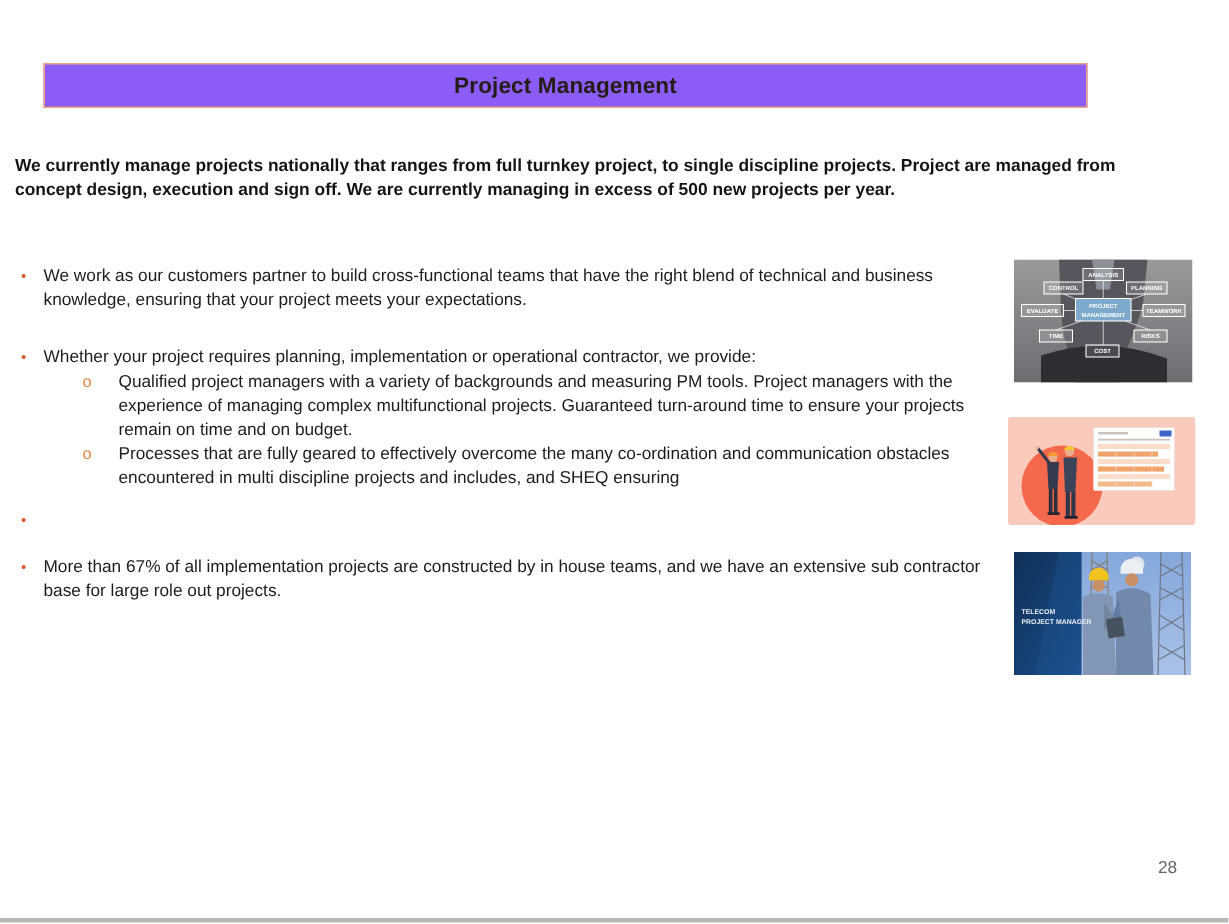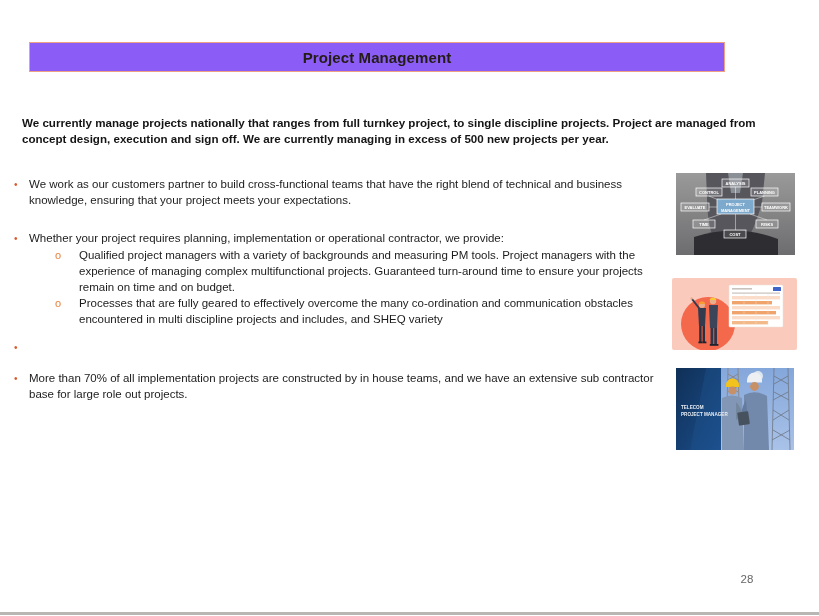--- a/index.html
+++ b/index.html
@@ -10,21 +10,21 @@
   .slide { position:absolute; inset:0; background:#ffffff; }
 
   .title-bar {
     position:absolute; left:8px; top:42px; width:696px; height:30px;
     background:#8b5cf6; border:1px solid #EFA183; box-sizing:border-box;
     display:flex; align-items:center; justify-content:center;margin-left:21px;
   }
   .title-text { font-size:15px; font-weight:bold; color:#241C16; letter-spacing:.1px; }
 
   .intro {
-    position:absolute; left:10px; top:103px; width:772px; margin:12px;
+    position:absolute; left:10px; top:103px; width:772px; margin:0;
     font-size:11.6px; font-weight:bold; line-height:16px; color:#141414;
   }
 
   .bullets {
     position:absolute; left:14px; top:176px; width:654px;
     font-size:11.5px; line-height:16px; color:#1c1c1c;
   }
   .b { display:flex; align-items:flex-start; }
   .b .marker { flex:none; }
   .b.l1 .marker { width:15px; color:#D95B2B; font-size:10px; padding-top:1px; }
@@ -34,21 +34,21 @@
   .mb12 { margin-bottom:12px; }
   .mb14 { margin-bottom:14px; }
 
   .figure { position:absolute; display:block; }
   #fig1 { left:676px; top:173px; width:119px; height:82px; }
   #fig2 { left:672px; top:278px; width:125px; height:72px; }
   #fig3 { left:676px; top:368px; width:118px; height:82px; }
   .figure svg { display:block; width:100%; height:100%; }
 
   .page-number {
-    position:absolute; left:730px; top:573px; width:34px; text-align:center;
+    position:absolute; left:772px; top:573px; width:34px; text-align:left;
     font-size:11.5px; color:#666666;
   }
   .bottom-line {
     position:absolute; left:0; top:612px; width:819px; height:3px; background:#B9B7B3;
   }
 </style>
 </head>
 <body>
 
 <div class="slide">
@@ -67,28 +67,28 @@
     <div class="b l1">
       <span class="marker">•</span>
       <span>Whether your project requires planning, implementation or operational contractor, we provide:</span>
     </div>
     <div class="b sub">
       <span class="marker">o</span>
       <span>Qualified project managers with a variety of backgrounds and measuring PM tools. Project managers with the experience of managing complex multifunctional projects. Guaranteed turn-around time to ensure your projects remain on time and on budget.</span>
     </div>
     <div class="b sub mb12">
       <span class="marker">o</span>
-      <span>Processes that are fully geared to effectively overcome the many co-ordination and communication obstacles encountered in multi discipline projects and includes, and SHEQ variety</span>
+      <span>Processes that are fully geared to effectively overcome the many co-ordination and communication obstacles encountered in multi discipline projects and includes, and SHEQ ensuring</span>
     </div>
     <div class="b l1 mb14">
       <span class="marker">•</span>
     </div>
     <div class="b l1">
       <span class="marker">•</span>
-      <span>More than 70% of all implementation projects are constructed by in house teams, and we have an extensive sub contractor base for large role out projects.</span>
+      <span>More than 67% of all implementation projects are constructed by in house teams, and we have an extensive sub contractor base for large role out projects.</span>
     </div>
   </div>
 
   <div class="figure" id="fig1">
     <svg viewBox="0 0 119 82">
       <defs>
         <linearGradient id="mmbg" x1="0" y1="0" x2="0" y2="1">
           <stop offset="0" stop-color="#9a9a9a"></stop>
             <stop offset="1" stop-color="#6d6d70"></stop>
         </linearGradient>

